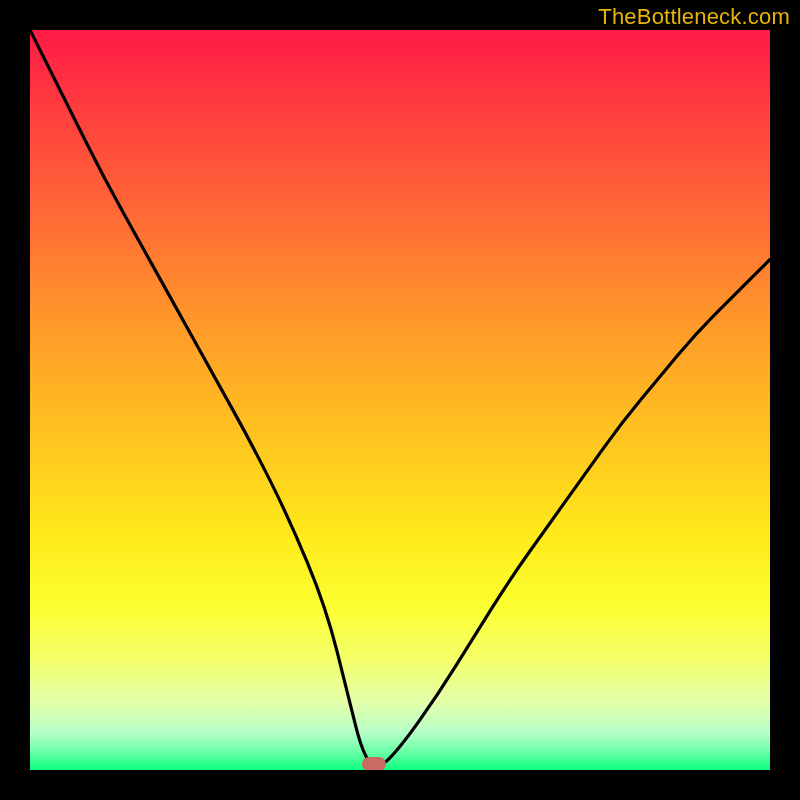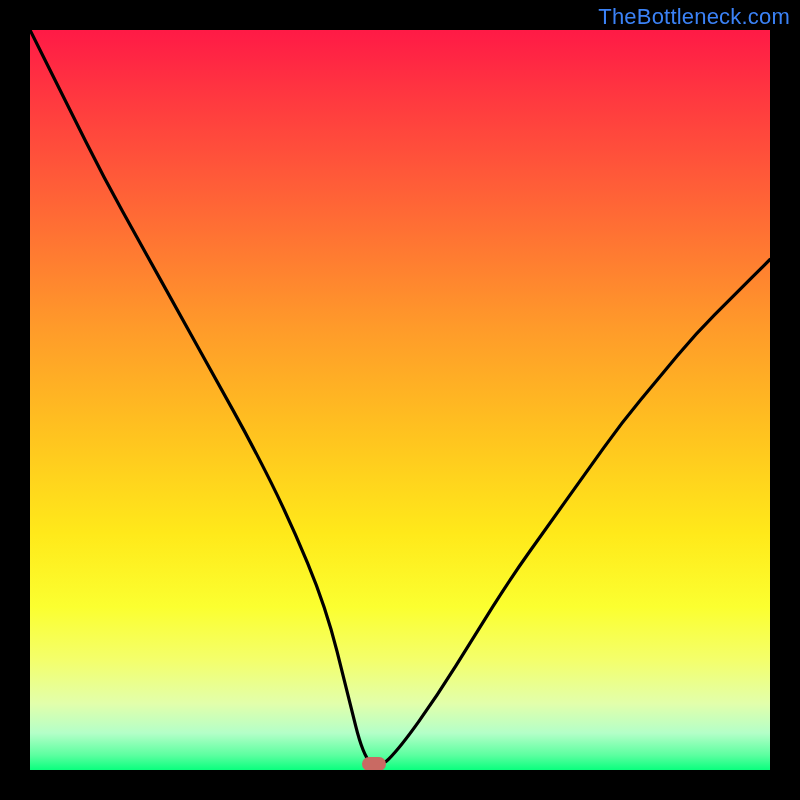--- a/index.html
+++ b/index.html
@@ -55,21 +55,21 @@
     width: 24px;
     height: 14px;
     border-radius: 7px;
     background: #c96a63;
     transform: translate(-50%, -50%);
   }
   .watermark {
     position: absolute;
     top: 4px;
     right: 10px;
-    color: #3b82f6;
+    color: #eab308;
     font-size: 22px;
     letter-spacing: 0.2px;
     user-select: none;
   }
 </style>
 </head>
 <body>
 
 <div class="frame">
 

